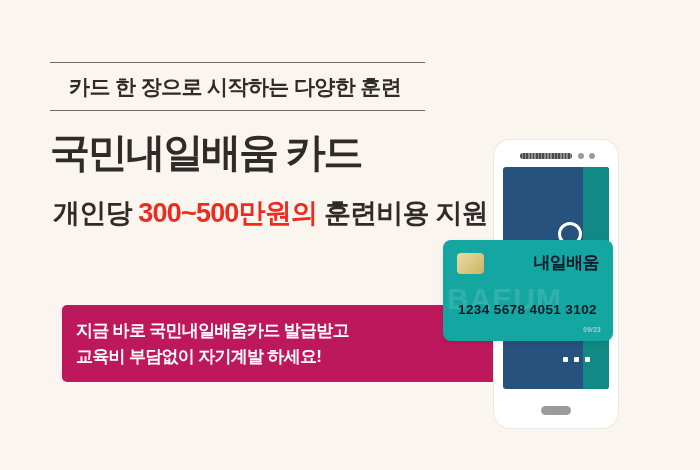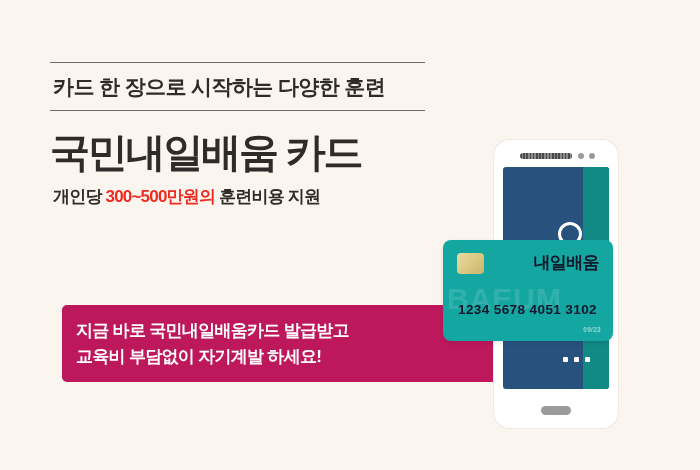--- a/index.html
+++ b/index.html
@@ -35,35 +35,36 @@
     background: #6f6a64;
   }
 
   .tagline {
     font-size: 21px;
     font-weight: bold;
     color: #2f2b28;
     letter-spacing: -0.6px;
     padding: 10px 0 9px 3px;
     white-space: nowrap;
+    margin-left: 16px;
   }
 
   .title {
     font-size: 40px;
     font-weight: bold;
     color: #2f2b28;
     letter-spacing: -2.2px;
     white-space: nowrap;
     margin-top: 20px;
     line-height: 1.05;
   }
 
   .subtitle {
-    margin-top: 12px;
-    font-size: 17px;
+    margin-top: 22px;
+    font-size: 27px;
     font-weight: bold;
     color: #2f2b28;
     letter-spacing: -0.8px;
     white-space: nowrap;
     padding-left: 3px;
   }
   .subtitle .amount {
     color: #ef2b21;
   }
 

